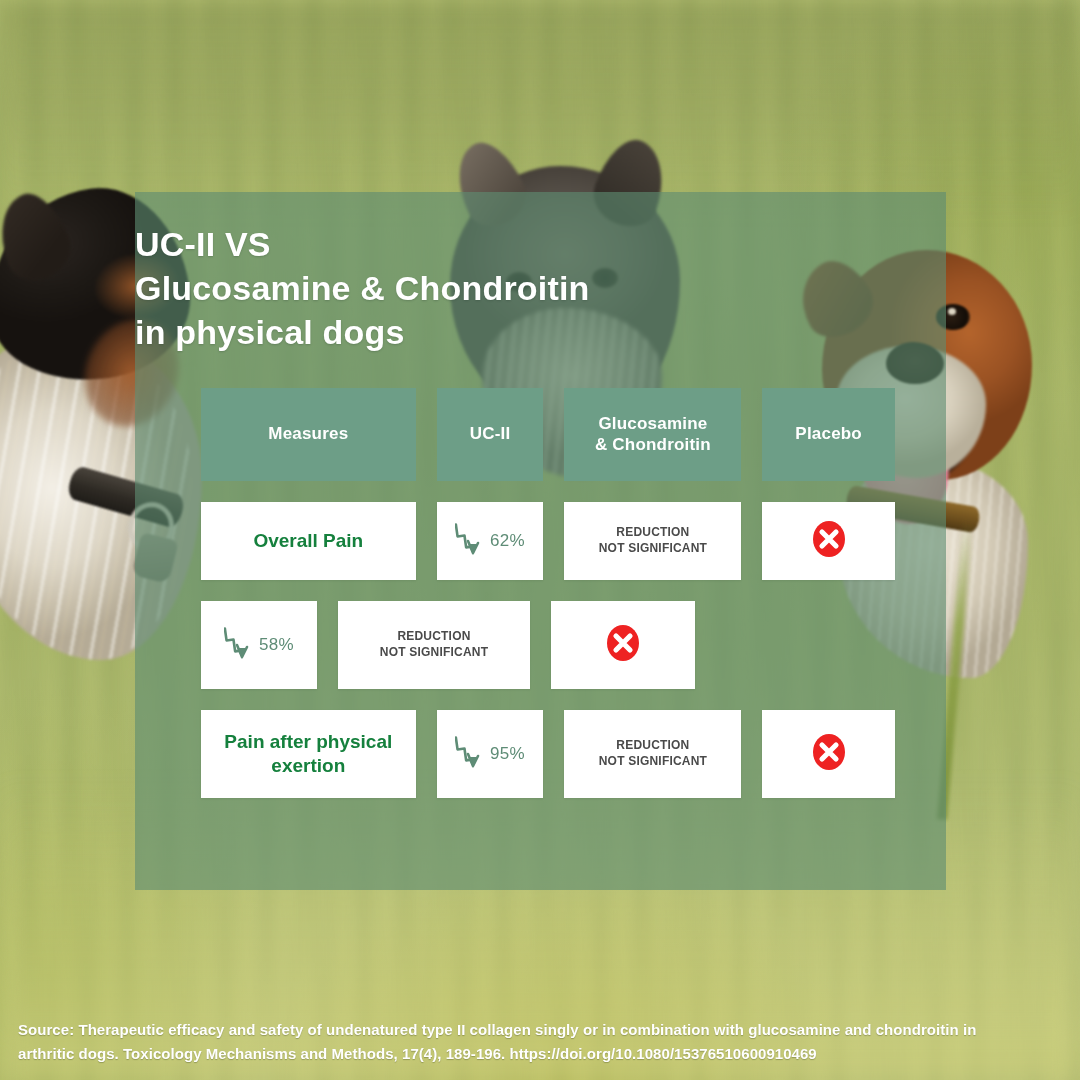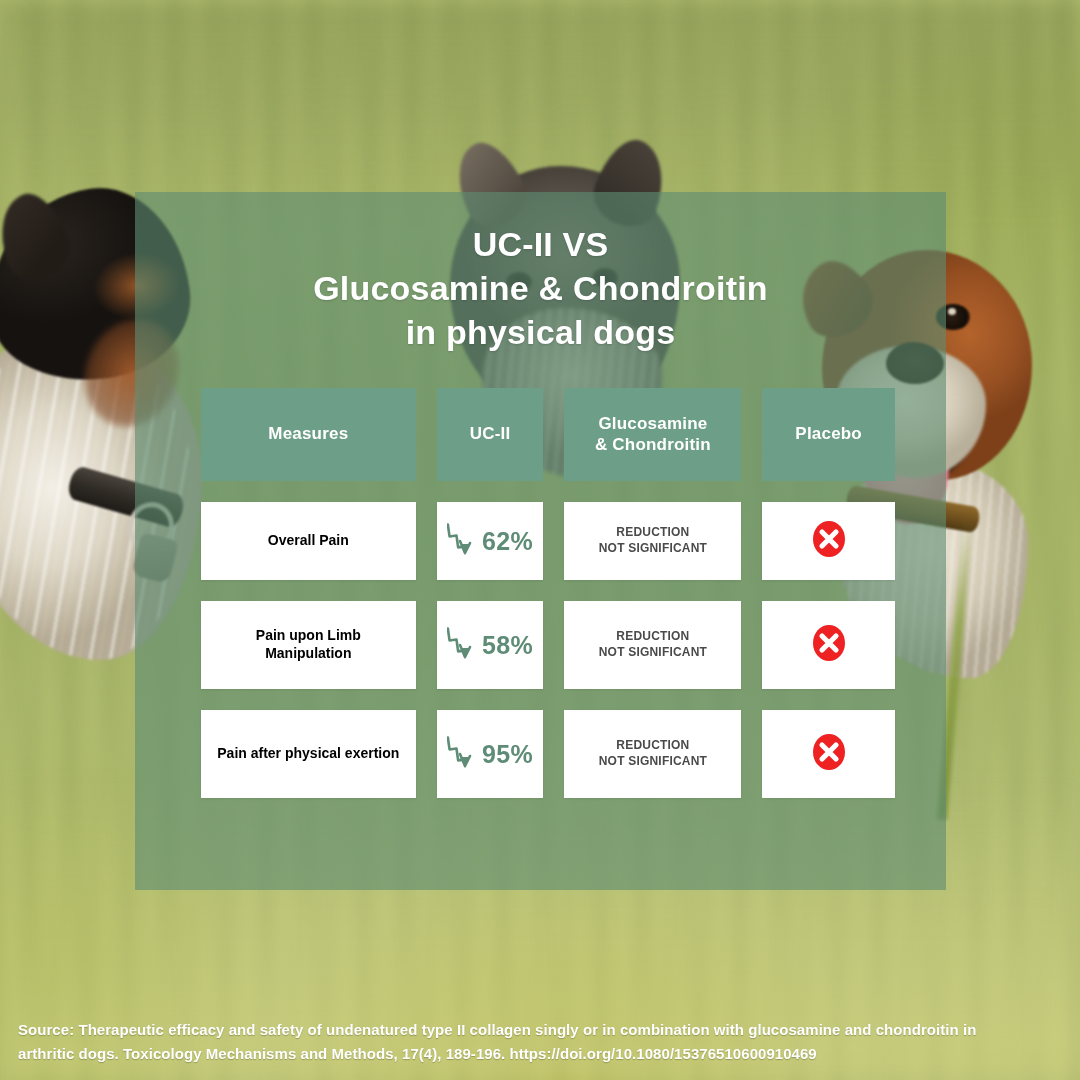--- a/index.html
+++ b/index.html
@@ -285,21 +285,20 @@
     height: 698px;
     background: rgba(93,140,113, 0.62);
   }
 
   
   .title {
     position: absolute;
     left: 135px;
     top: 222px;
     width: 811px;
-    text-align: center;
     color: #ffffff;
     font-size: 34px;
     font-weight: 700;
     line-height: 1.30;
     letter-spacing: 0.2px;
     text-shadow: 0 1px 2px rgba(40,60,48,0.25);
   }
   .title .l1 { display: block; }
   .title .l2 { display: block; }
   .title .l3 { display: block; }
@@ -342,36 +341,36 @@
     background: #ffffff;
     display: flex;
     align-items: center;
     justify-content: center;
     text-align: center;
     box-shadow: 0 1px 2px rgba(30,50,40,0.10);
   }
   .row-tall .body-cell { height: 88px; }
 
   .measure-txt {
-    color: #000000;
-    font-size: 14px;
+    color: #15803d;
+    font-size: 19px;
     font-weight: 700;
     line-height: 1.28;
     padding: 0 10px;
   }
   .pct-wrap {
     display: flex;
     align-items: center;
     justify-content: center;
     gap: 9px;
   }
   .pct-txt {
     color: #5e8c76;
-    font-size: 25px;
-    font-weight: 700;
+    font-size: 17px;
+    font-weight: 400;
     letter-spacing: 0.3px;
   }
   .arrow-ico { display: block; }
   .gluco-txt {
     color: #4a4a4a;
     font-size: 12px;
     font-weight: 700;
     line-height: 1.32;
     letter-spacing: 0.2px;
   }
@@ -489,23 +488,20 @@
         <span class="xmark">
           <svg width="36" height="40" viewBox="0 0 36 40" aria-hidden="true">
             <ellipse cx="18" cy="20" rx="16" ry="18" fill="#EE2222"></ellipse>
             <path d="M11 13 L25 27 M25 13 L11 27" stroke="#FFFFFF" stroke-width="5.2" stroke-linecap="round"></path>
           </svg>
         </span>
       </div>
     </div>
 
     <div class="row row-tall">
-      <div class="body-cell c-measure">
-        <span class="measure-txt">Pain upon Limb Manipulation</span>
-      </div>
       <div class="body-cell c-ucii">
         <span class="pct-wrap">
           <span class="arrow-ico">
             <svg width="26" height="40" viewBox="0 0 26 40" fill="none" aria-hidden="true">
               <path d="M3 4 L3 16 L10 16 L10 28 L17 28" stroke="#5E8C76" stroke-width="2.6" stroke-linecap="round" stroke-linejoin="round" fill="none" transform="rotate(-8 13 20)"></path>
               <path d="M13 22 L18 34 L23 24" stroke="#5E8C76" stroke-width="2.6" stroke-linecap="round" stroke-linejoin="round" fill="none"></path>
               <path d="M18 36 L13.5 25 L22.5 25 Z" fill="#5E8C76"></path>
             </svg>
           </span>
           <span class="pct-txt">58%</span>

